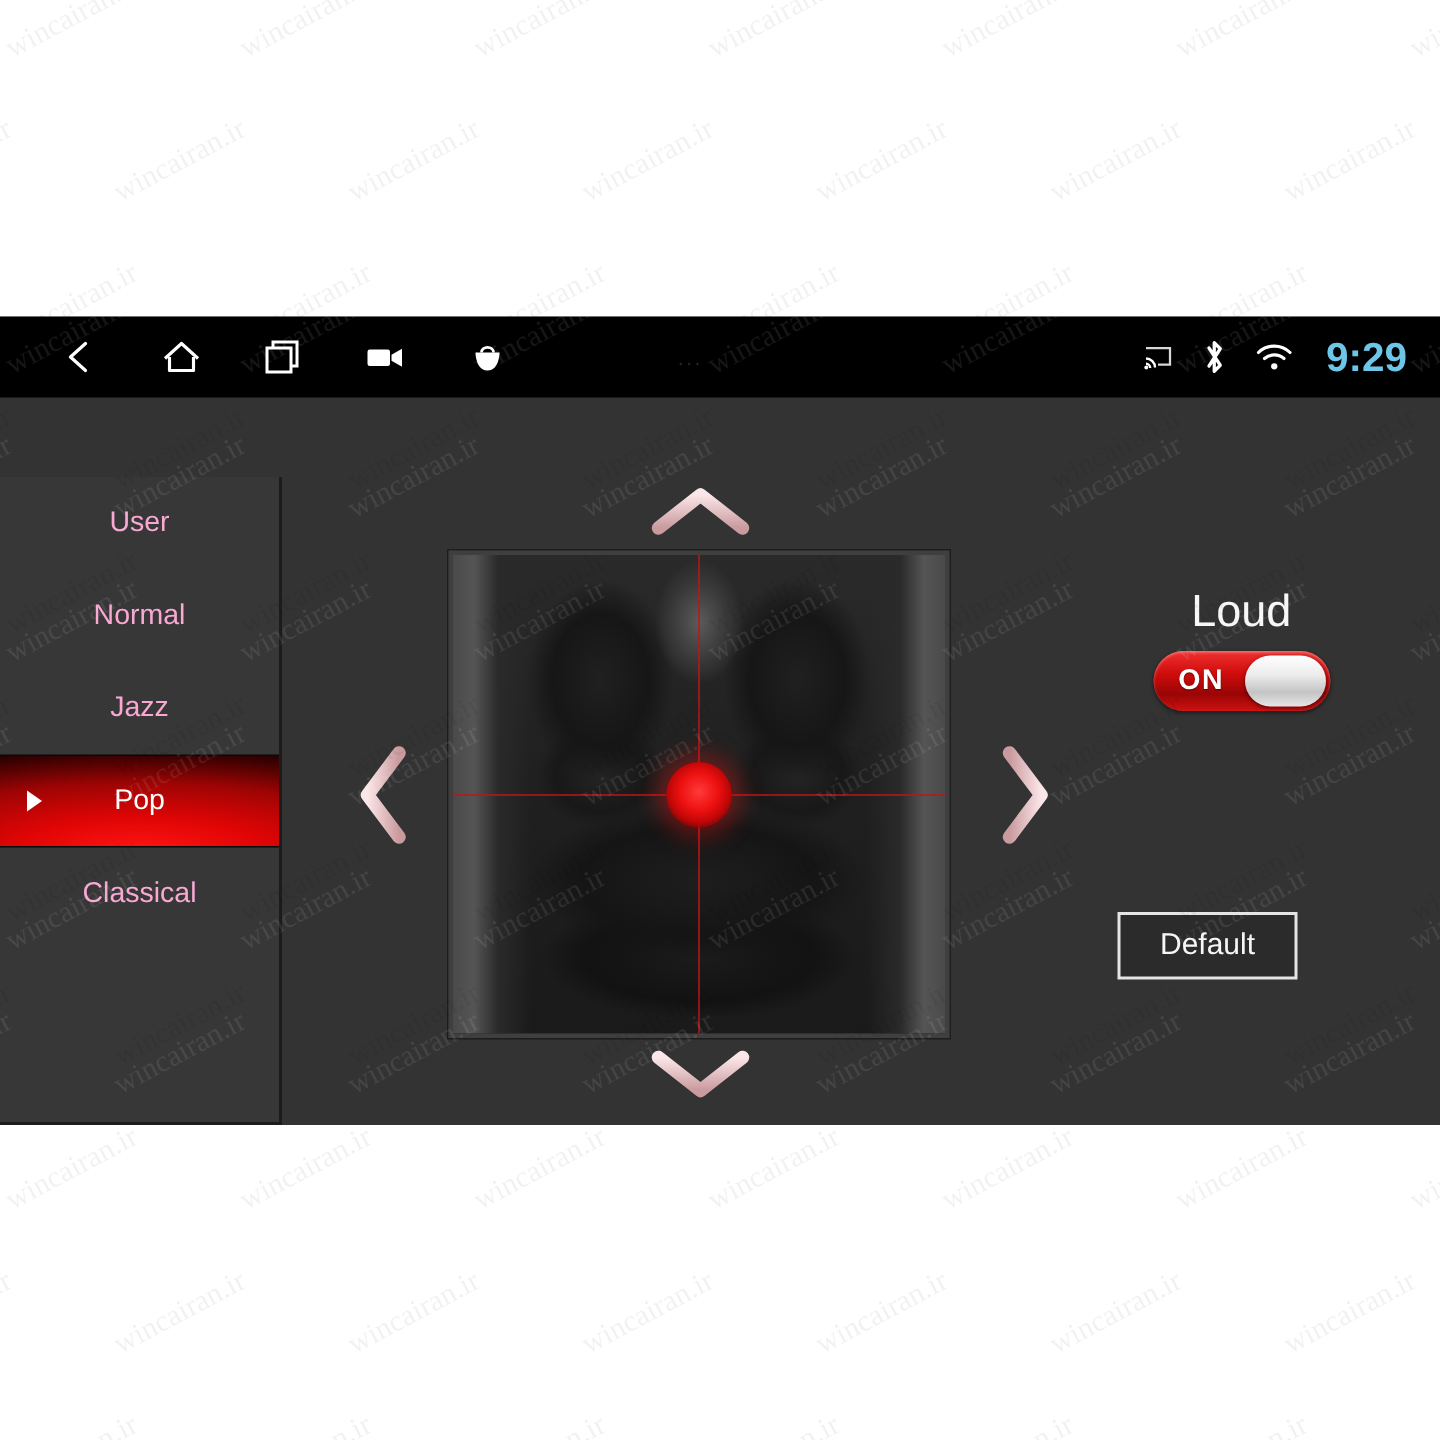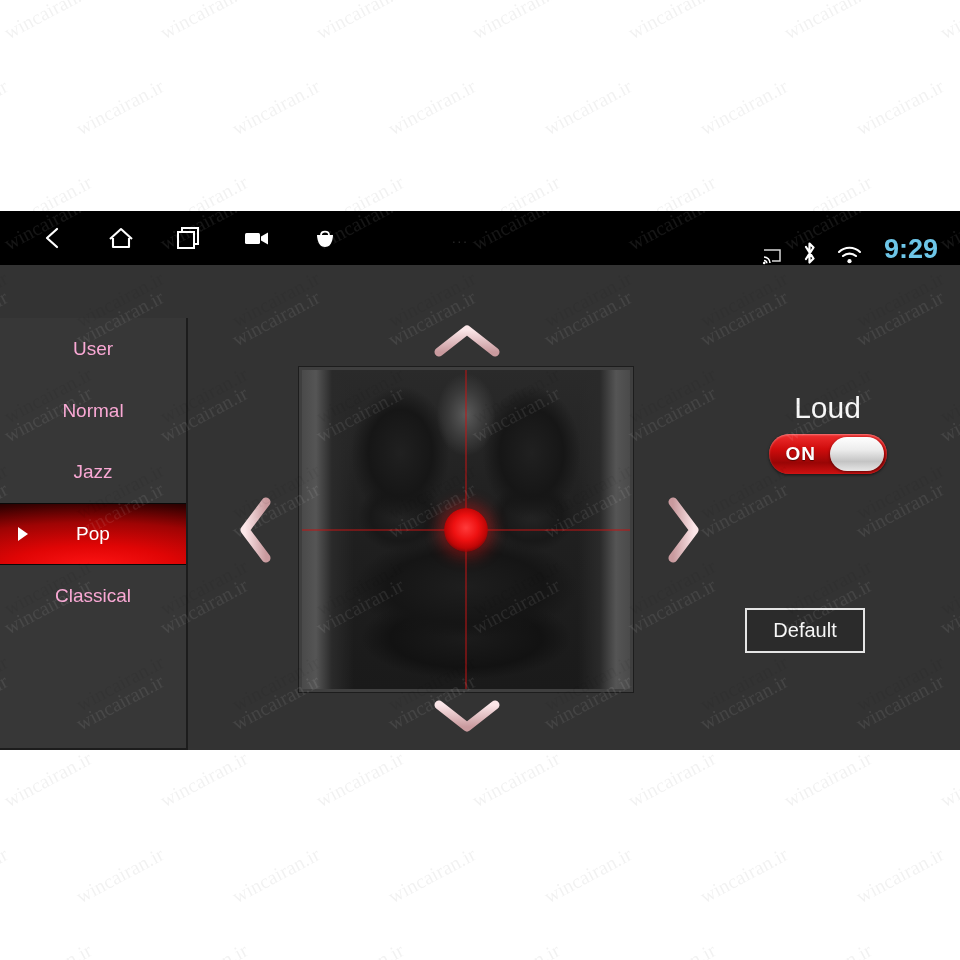--- a/index.html
+++ b/index.html
@@ -60,21 +60,21 @@
     color: #2b2b2b;
     font-size: 13px;
     letter-spacing: 2px;
   }
 
   #sysicons {
     position: absolute;
     right: 22px; top: 0;
     height: 54px;
     display: flex;
-    align-items: flex-end;
+    align-items: center;
     gap: 19px;
   }
   .sysicon { color: #ffffff; display: flex; align-items: center; }
   #clock {
     color: #6dc6e8;
     font-size: 27px;
     font-weight: bold;
     letter-spacing: 0px;
     margin-left: 3px;
   }

